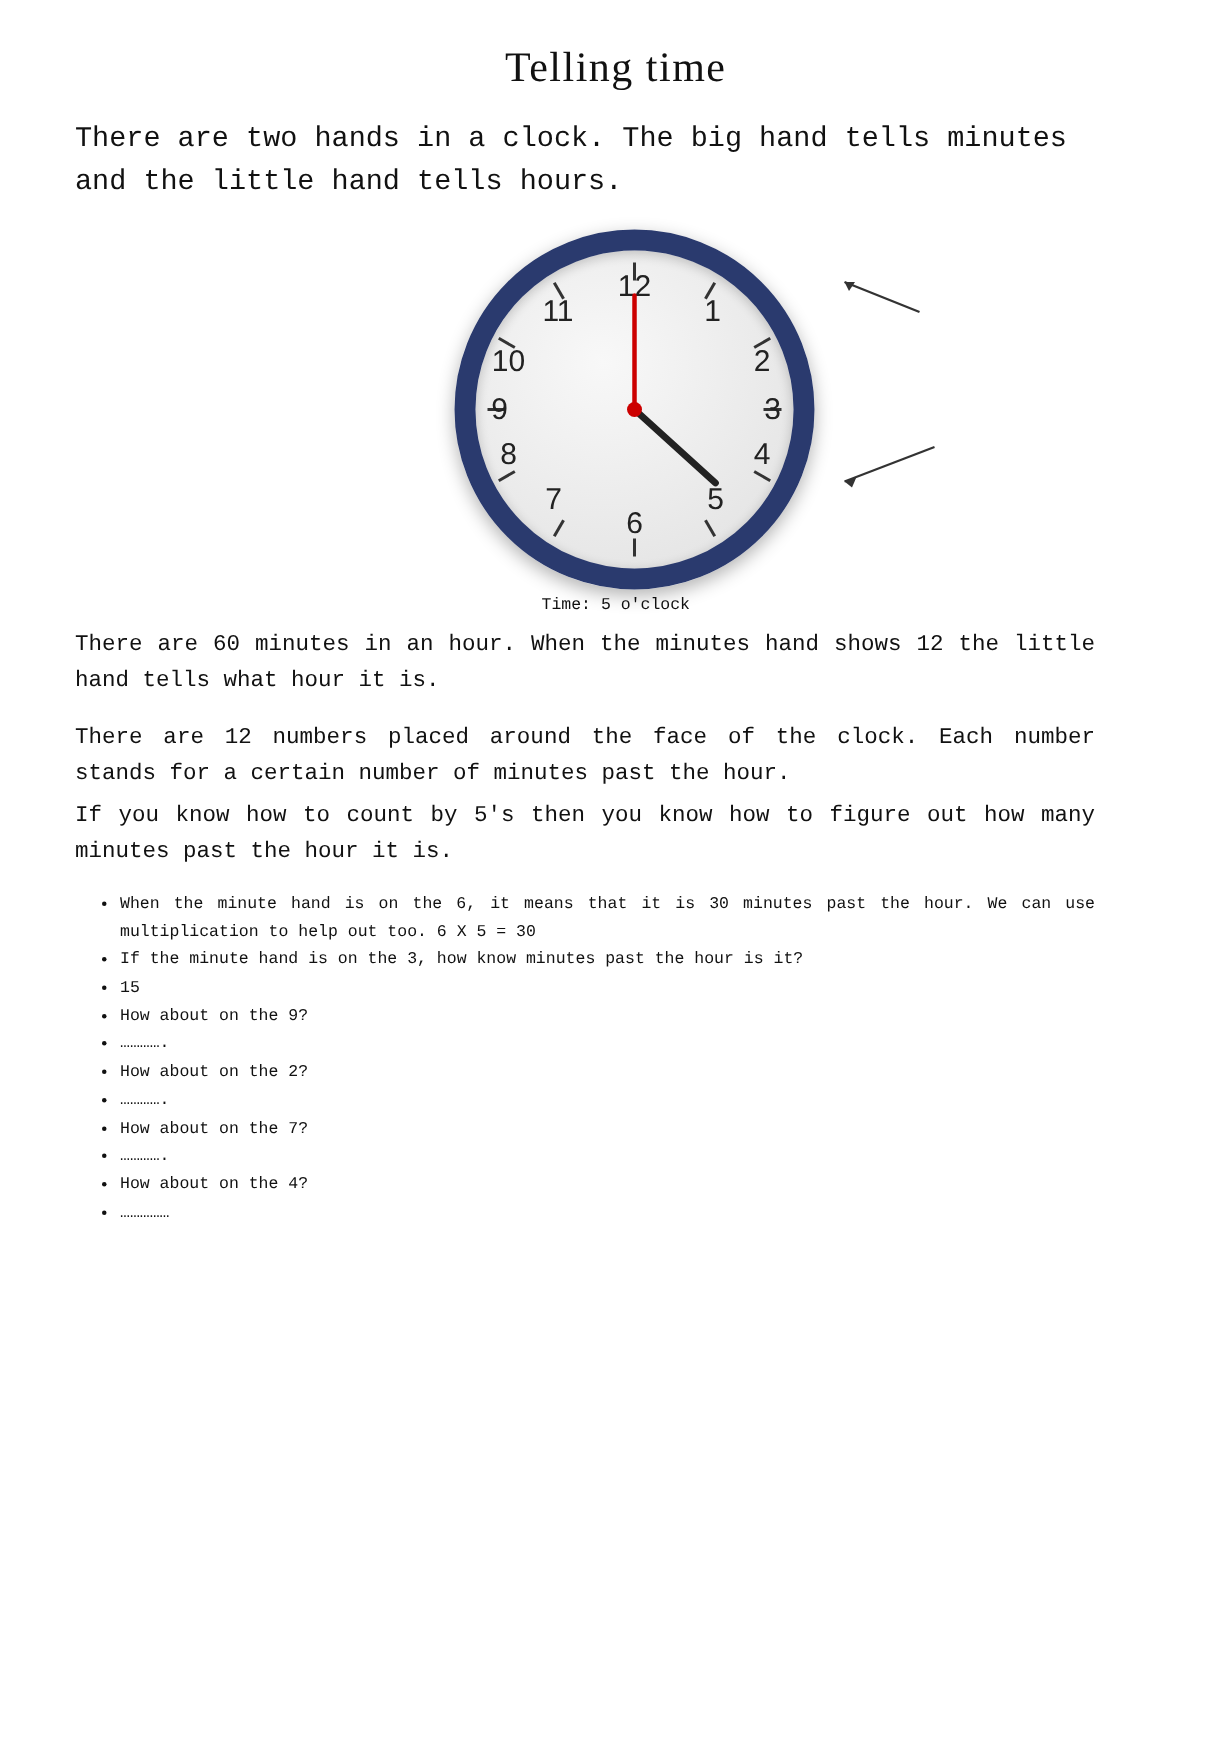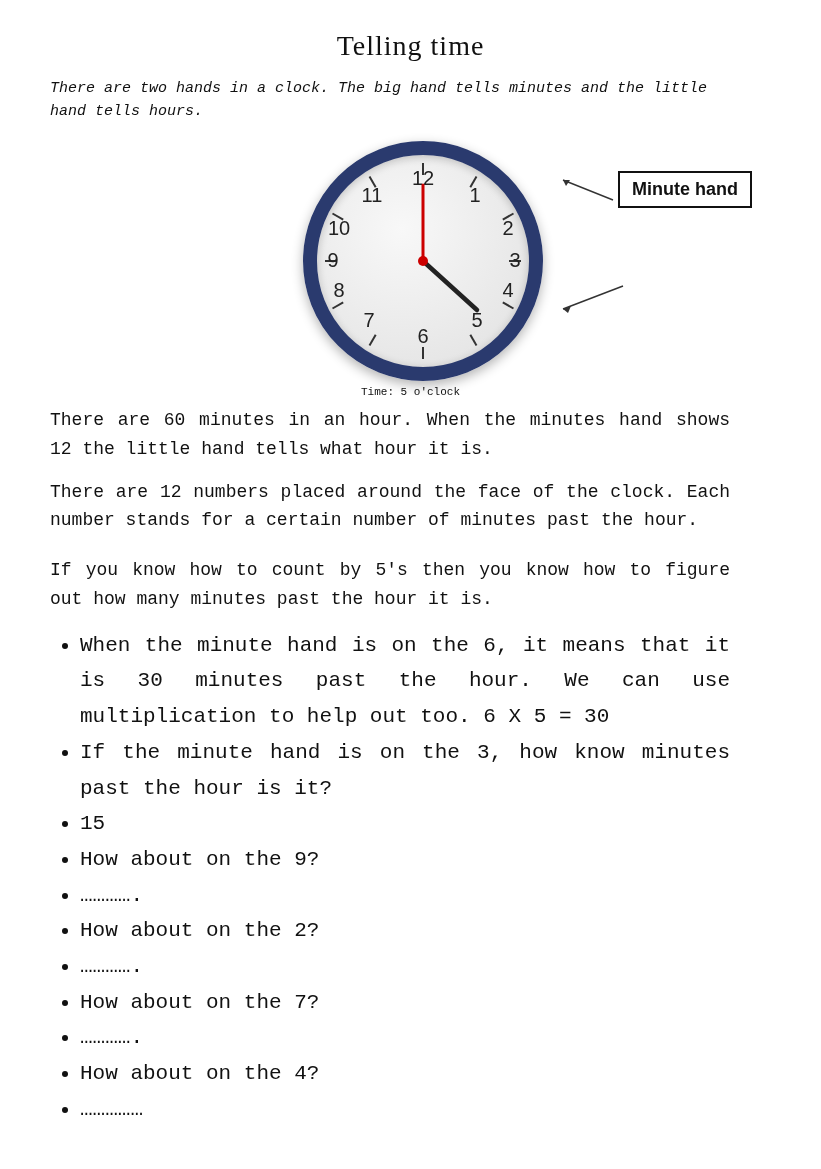--- a/index.html
+++ b/index.html
@@ -15,25 +15,24 @@
     h1 {
       text-align: center;
       font-size: 28px;
       font-weight: normal;
       margin-bottom: 16px;
       font-family: Georgia, serif;
       letter-spacing: 1px;
     }
 
     .intro-text {
-      font-size: 15px;
+      font-size: 19px;
       line-height: 1.5;
       margin-bottom: 18px;
       max-width: 680px;
-      font-style: italic;
     }
 
     .clock-container {
       position: relative;
       width: 240px;
       height: 240px;
       flex-shrink: 0;
       text-align: center;
     }
 
@@ -64,31 +63,31 @@
       white-space: nowrap;
     }
 
     .time-caption {
       text-align: center;
       font-size: 11px;
       margin-bottom: 8px;
     }
 
     .body-text {
-      font-size: 18px;
+      font-size: 15px;
       line-height: 1.6;
       text-align: justify;
       margin-bottom: 14px;
       max-width: 680px;
     }
 
     .bullet-list {
       list-style: disc;
       padding-left: 30px;
-      font-size: 21px;
+      font-size: 11px;
       line-height: 1.7;
     }
 
     .bullet-list li {
       text-align: justify;
       max-width: 650px;
     }
 
     .clock-and-labels {
       display: flex;
@@ -149,37 +148,36 @@
   </div>
 
   <div style="position:relative; display:flex; flex-direction:column; margin-left:5px; gap:0; height:240px;">
 
     <div style="position:absolute; top:30px; left:10px; display:flex; align-items:center;">
 
       <svg width="60" height="30" viewBox="0 0 60 30">
         <line x1="55" y1="25" x2="5" y2="5" stroke="#333" stroke-width="1.5"></line>
         <polygon points="5,5 12,5 8,11" fill="#333"></polygon>
       </svg>
-      <div class="label-box">Minute hand</div>
     </div>
 
     <div style="position:absolute; top:140px; left:10px; display:flex; align-items:center;">
       <svg width="70" height="35" viewBox="0 0 70 35">
         <line x1="65" y1="5" x2="5" y2="28" stroke="#333" stroke-width="1.5"></line>
         <polygon points="5,28 13,25 10,32" fill="#333"></polygon>
       </svg>
     </div>
   </div>
 </div>
 
 <p class="time-caption">Time: 5 o'clock</p>
 
 <p class="body-text">There are 60 minutes in an hour. When the minutes hand shows 12 the little hand tells what hour it is.</p>
 
-<p class="body-text" style="margin-bottom:21px;">There are 12 numbers placed around the face of the clock. Each number stands for a certain number of minutes past the hour.</p>
+<p class="body-text" style="margin-bottom:4px;">There are 12 numbers placed around the face of the clock. Each number stands for a certain number of minutes past the hour.</p>
 <p class="body-text">If you know how to count by 5's then you know how to figure out how many minutes past the hour it is.</p>
 
 <ul class="bullet-list">
 <li>When the minute hand is on the 6, it means that it is 30 minutes past the hour.  We can use multiplication to help out too.  6 X 5 = 30</li>
     <li>If the minute hand is on the 3, how know minutes past the hour is it?</li>
     <li> 15</li>
     <li>How about on the 9?</li>
     <li> ………….</li>
     <li>How about on the 2?</li>
     <li> ………….</li>

